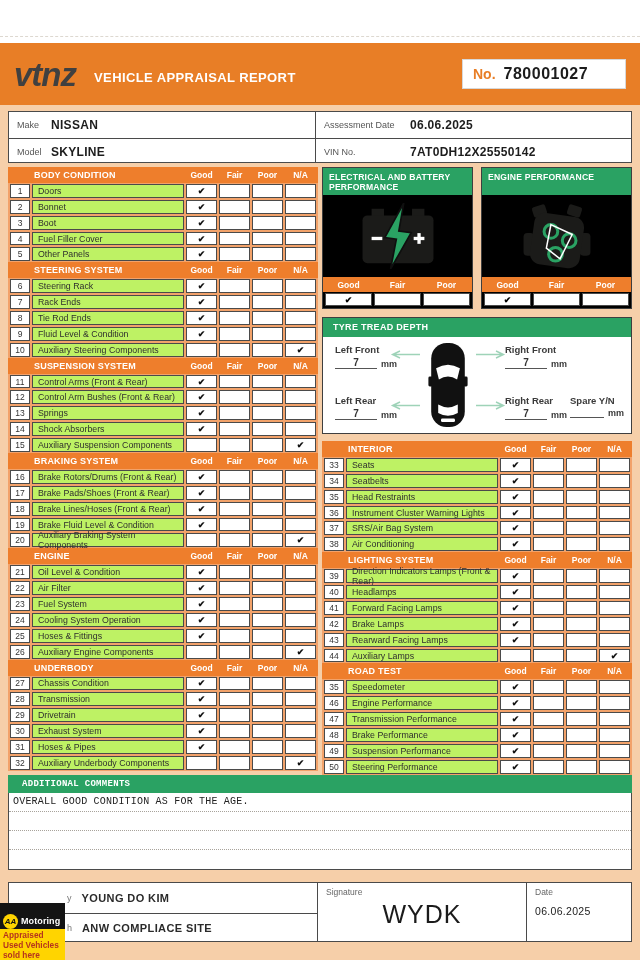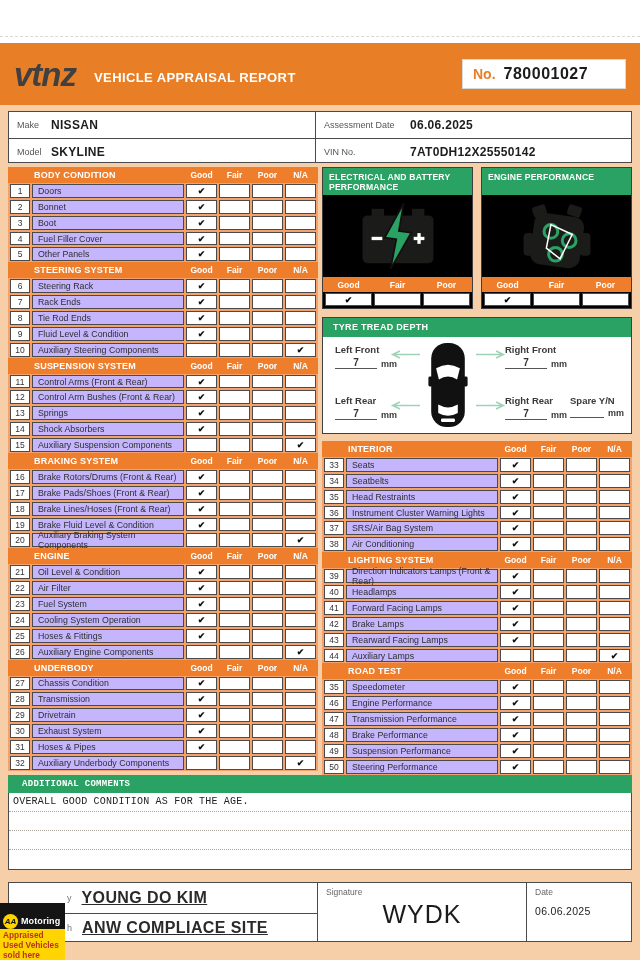--- a/index.html
+++ b/index.html
@@ -30,21 +30,21 @@
   .main{display:flex;gap:4px;margin-top:4px;align-items:flex-start;}
   .col{width:310px;}
   
   .checklist{background:#F2A26A;padding:0;}
   .srow{display:flex;gap:2px;height:15.9px;box-sizing:border-box;padding:1px 2px;align-items:stretch;}
   .shead{background:#EE7E2C;align-items:center;}
   .shead .h-title{flex:1;color:#fff;font-size:9px;font-weight:700;padding-left:24px;letter-spacing:.2px;}
   .shead .h-col{width:31px;text-align:center;color:#fff;font-size:8.5px;font-weight:700;}
   .cell{border:1px solid #4a4a4a;background:#fff;box-sizing:border-box;display:flex;align-items:center;justify-content:center;}
   .c-num{width:20px;font-size:8.5px;color:#333;}
-  .c-label{flex:1;background:#c4b5fd;justify-content:flex-start;padding-left:5px;font-size:8.8px;color:#2e2e2e;}
+  .c-label{flex:1;background:#bef264;justify-content:flex-start;padding-left:5px;font-size:8.8px;color:#2e2e2e;}
   .c-box{width:31px;font-size:9px;font-weight:700;color:#111;}
   
   .perf-row{display:flex;gap:8px;height:142px;}
   .perf-box{flex:1;background:#000000;border:1.5px solid #3f3f3f;box-sizing:border-box;display:flex;flex-direction:column;}
   .perf-head{background:#2AA263;color:#fff;font-size:8.6px;font-weight:700;padding:4px 6px;height:27px;box-sizing:border-box;line-height:1.2;letter-spacing:.2px;}
   .perf-icon{flex:1;display:flex;align-items:center;justify-content:center;}
   .perf-cols{display:flex;gap:2px;background:#EE7E2C;padding:1px 2px;height:15px;box-sizing:border-box;align-items:center;}
   .perf-cols .h-col{flex:1;text-align:center;color:#fff;font-size:8.5px;font-weight:700;}
   .perf-checks{display:flex;gap:2px;padding:1px 2px 2px;height:16px;box-sizing:border-box;}
   .perf-checks .cell{flex:1;font-size:9px;font-weight:700;}
@@ -63,21 +63,21 @@
   .com-box{background:#fff;border:1px solid #4a4a4a;border-top:none;box-sizing:border-box;}
   .com-line{height:19px;box-sizing:border-box;border-bottom:1px dotted #a8a39b;display:flex;align-items:center;padding-left:4px;font-size:10px;color:#222;letter-spacing:.2px;}
   .com-line:last-child{border-bottom:none;}
   
   .footer-row{margin-top:12px;display:flex;height:60px;}
   .fbox{background:#fff;border:1px solid #4a4a4a;box-sizing:border-box;}
   .f-name{width:310px;}
   .f-line{height:30px;display:flex;align-items:center;box-sizing:border-box;padding-left:58px;}
   .f-line+.f-line{border-top:1px solid #4a4a4a;}
   .f-frag{color:#777;font-size:9px;margin-right:10px;}
-  .f-value{font-size:16px;font-weight:600;color:#2a2a2a;letter-spacing:.4px;text-decoration:underline;}
+  .f-value{font-size:11px;font-weight:600;color:#2a2a2a;letter-spacing:.4px;}
   .f-sig{width:210px;margin-left:-1px;position:relative;display:flex;align-items:center;justify-content:center;}
   .f-sig .f-label{position:absolute;top:4px;left:8px;}
   .f-label{font-size:8.5px;color:#666;}
   .sig-value{font-size:25px;color:#1b1b1b;letter-spacing:1px;margin-top:6px;}
   .f-date{flex:1;margin-left:-1px;padding:4px 0 0 8px;}
   .f-date .d-value{font-size:10.5px;color:#222;margin-top:8px;letter-spacing:.3px;}
   
   .badge-black{position:absolute;left:0;top:903px;width:65px;height:36px;background:#141414;display:flex;align-items:center;gap:3px;padding-left:3px;box-sizing:border-box;z-index:5;}
   .aa-circle{width:15px;height:15px;border-radius:50%;background:#FFD400;color:#111;font-weight:800;font-style:italic;font-size:8px;display:flex;align-items:center;justify-content:center;flex:0 0 auto;}
   .motoring{color:#fff;font-weight:700;font-size:9px;letter-spacing:.1px;}

